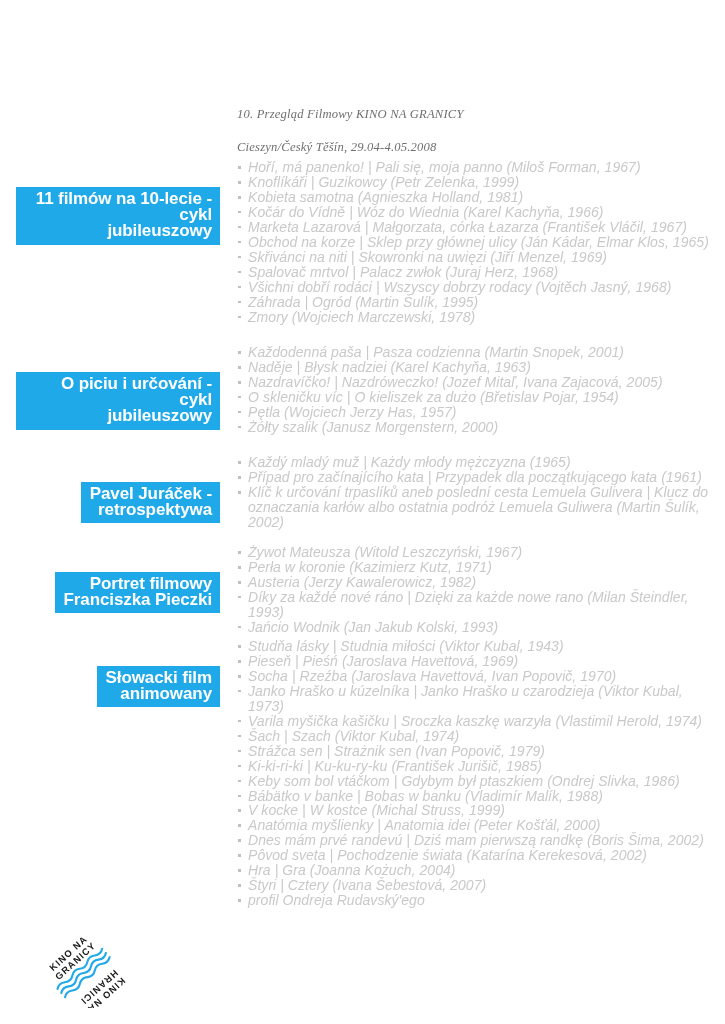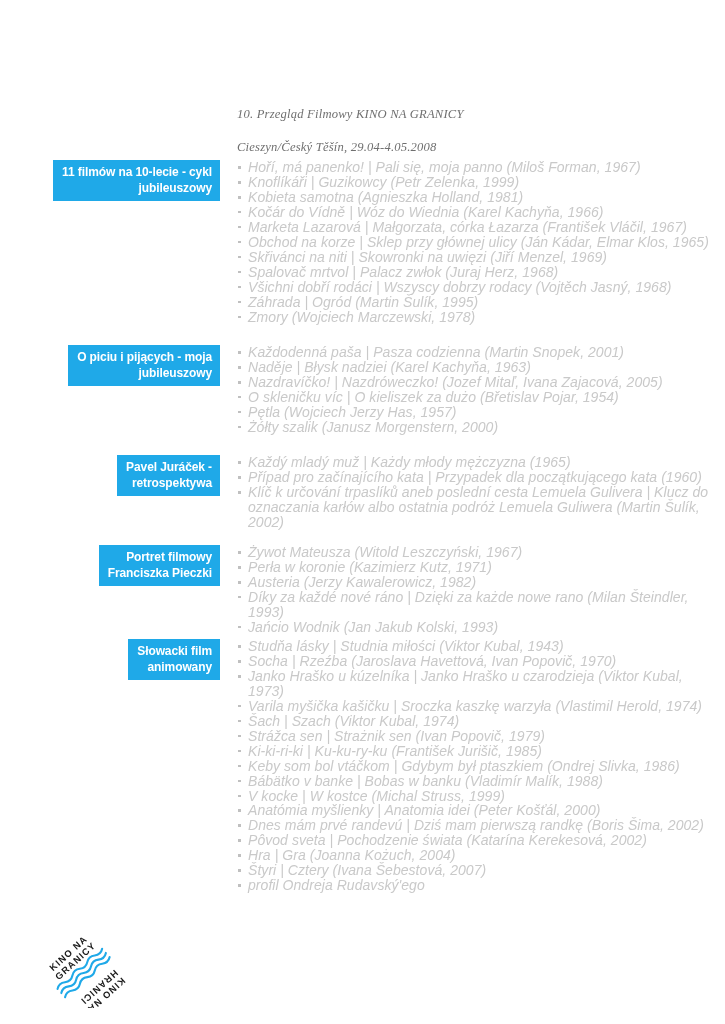--- a/index.html
+++ b/index.html
@@ -53,26 +53,27 @@
     left: 0;
     top: 0;
     width: 204px;
     display: flex;
     justify-content: flex-end;
   }
   .label {
     background: #1FA9E8;
     color: #ffffff;
     font-weight: bold;
-    font-size: 12px;
+    font-size: 17px;
     line-height: 16.2px;
     text-align: right;
     padding: 4px 8px 5px 9px;
     letter-spacing: -0.1px;
     white-space: pre-line;
+    margin-top: 27px;
   }
   .films {
     position: absolute;
     left: 221px;
     top: 0;
     width: 478px;
     margin: 0;
     padding: 0;
     list-style: none;
   }
@@ -130,40 +131,40 @@
           <li>Obchod na korze | Sklep przy głównej ulicy (Ján Kádar, Elmar Klos, 1965)</li>
           <li>Skřivánci na niti | Skowronki na uwięzi (Jiří Menzel, 1969)</li>
           <li>Spalovač mrtvol | Palacz zwłok (Juraj Herz, 1968)</li>
           <li>Všichni dobří rodáci | Wszyscy dobrzy rodacy (Vojtěch Jasný, 1968)</li>
           <li>Záhrada | Ogród (Martin Šulík, 1995)</li>
           <li>Zmory (Wojciech Marczewski, 1978)</li>
         </ul>
       </div>
       <div class="section" style="top: 345px;">
         <div class="label-wrap">
-          <div class="label">O piciu i pijących - moja
+          <div class="label">O piciu i určování - cykl
 jubileuszowy</div>
         </div>
         <ul class="films">
           <li>Každodenná paša | Pasza codzienna (Martin Snopek, 2001)</li>
           <li>Naděje | Błysk nadziei (Karel Kachyňa, 1963)</li>
           <li>Nazdravíčko! | Nazdróweczko! (Jozef Mitaľ, Ivana Zajacová, 2005)</li>
           <li>O skleničku víc | O kieliszek za dużo (Břetislav Pojar, 1954)</li>
           <li>Pętla (Wojciech Jerzy Has, 1957)</li>
           <li>Żółty szalik (Janusz Morgenstern, 2000)</li>
         </ul>
       </div>
       <div class="section" style="top: 455px;">
         <div class="label-wrap">
           <div class="label">Pavel Juráček -
 retrospektywa</div>
         </div>
         <ul class="films">
           <li>Každý mladý muž | Każdy młody mężczyzna (1965)</li>
-          <li>Případ pro začínajícího kata | Przypadek dla początkującego kata (1960)</li>
+          <li>Případ pro začínajícího kata | Przypadek dla początkującego kata (1961)</li>
           <li>Klíč k určování trpaslíků aneb poslední cesta Lemuela Gulivera | Klucz do oznaczania karłów albo ostatnia podróż Lemuela Guliwera (Martin Šulík, 2002)</li>
         </ul>
       </div>
       <div class="section" style="top: 545px;">
         <div class="label-wrap">
           <div class="label">Portret filmowy
 Franciszka Pieczki</div>
         </div>
         <ul class="films">
           <li>Żywot Mateusza (Witold Leszczyński, 1967)</li>
@@ -173,20 +174,21 @@
           <li>Jańcio Wodnik (Jan Jakub Kolski, 1993)</li>
         </ul>
       </div>
       <div class="section" style="top: 639px;">
         <div class="label-wrap">
           <div class="label">Słowacki film
 animowany</div>
         </div>
         <ul class="films">
           <li>Studňa lásky | Studnia miłości (Viktor Kubal, 1943)</li>
+          <li>Pieseň | Pieśń (Jaroslava Havettová, 1969)</li>
           <li>Socha | Rzeźba (Jaroslava Havettová, Ivan Popovič, 1970)</li>
           <li>Janko Hraško u kúzelníka | Janko Hraško u czarodzieja (Viktor Kubal, 1973)</li>
           <li>Varila myšička kašičku | Sroczka kaszkę warzyła (Vlastimil Herold, 1974)</li>
           <li>Šach | Szach (Viktor Kubal, 1974)</li>
           <li>Strážca sen | Strażnik sen (Ivan Popovič, 1979)</li>
           <li>Ki-ki-ri-ki | Ku-ku-ry-ku (František Jurišič, 1985)</li>
           <li>Keby som bol vtáčkom | Gdybym był ptaszkiem (Ondrej Slivka, 1986)</li>
           <li>Bábätko v banke | Bobas w banku (Vladimír Malík, 1988)</li>
           <li>V kocke | W kostce (Michal Struss, 1999)</li>
           <li>Anatómia myšlienky | Anatomia idei (Peter Košťál, 2000)</li>

